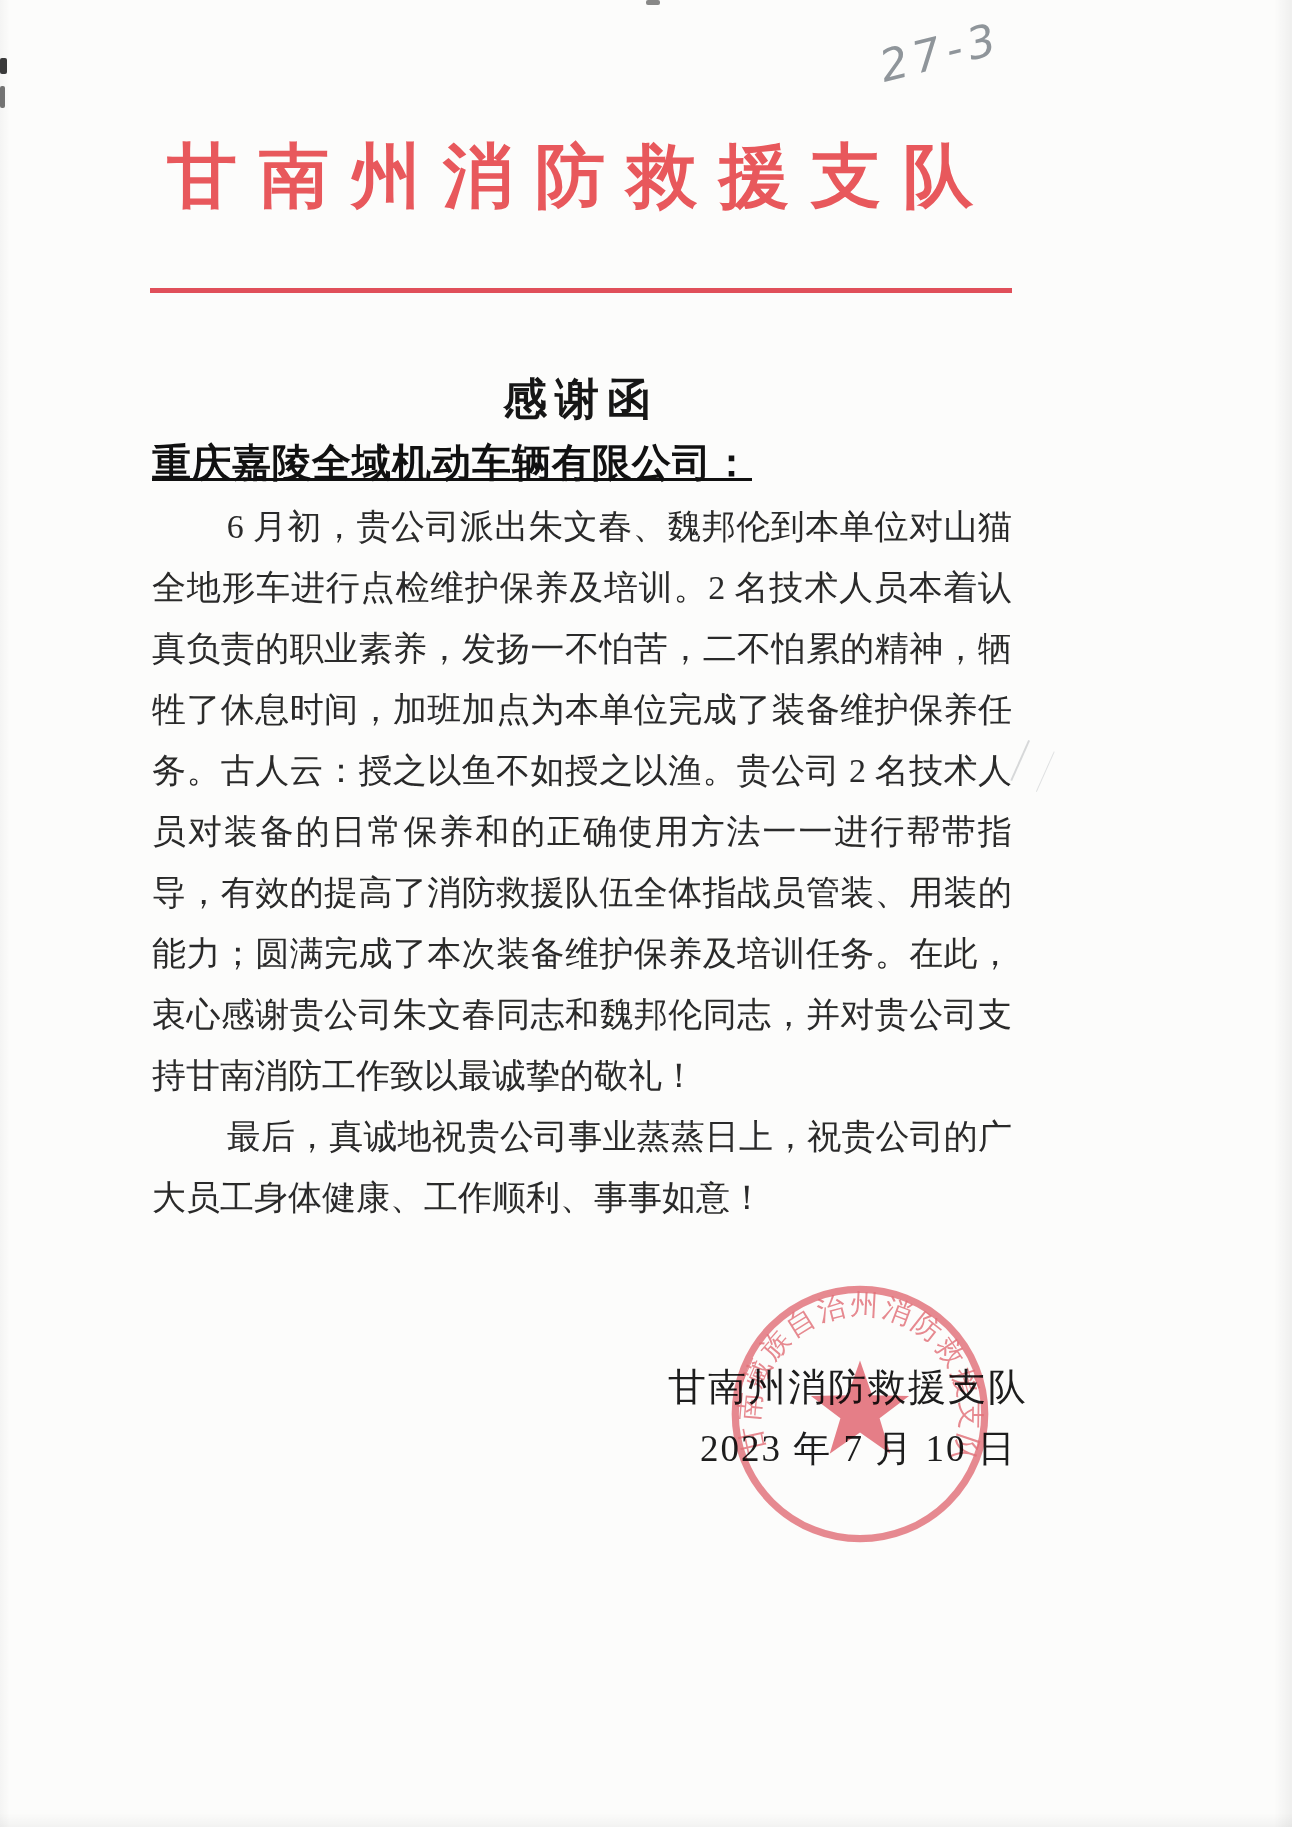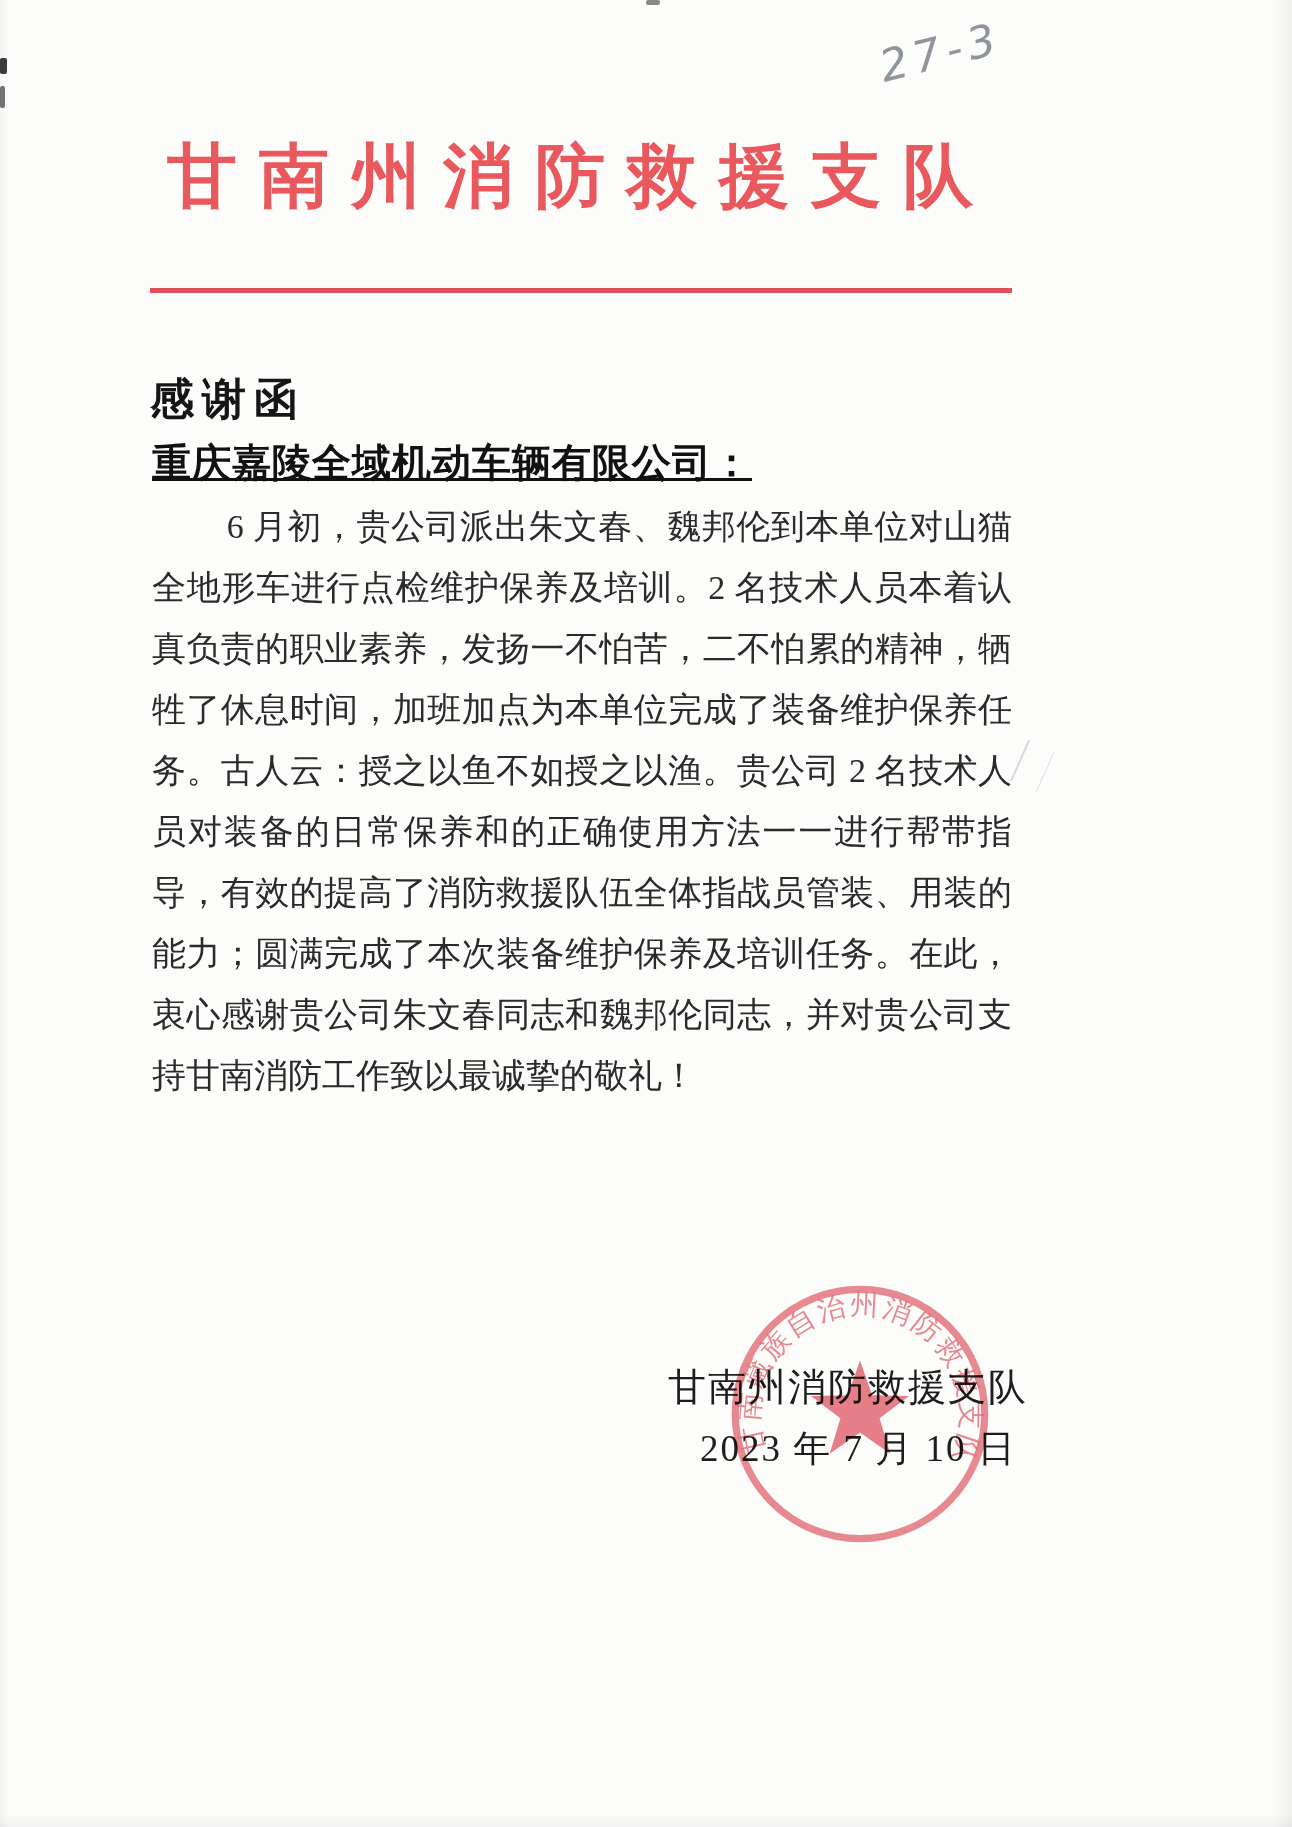--- a/index.html
+++ b/index.html
@@ -32,21 +32,21 @@
     color:#e8585c;
     letter-spacing:22px;
     white-space:nowrap;
   }
   .red-rule{
     position:absolute;left:150px;top:288px;width:862px;height:5px;
     background:#e04f5a;
   }
   .letter-title{
     position:absolute;left:150px;top:370px;width:862px;
-    text-align:left;
+    text-align:center;
     font-size:44px;font-weight:bold;color:#161616;
     letter-spacing:8px;
   }
   .addressee{
     position:absolute;left:152px;top:436px;width:862px;
     font-size:39px;font-weight:bold;color:#111;
     letter-spacing:1px;
     text-decoration:underline;
   }
   .body-text{
@@ -93,20 +93,21 @@
   <div class="org-header">甘南州消防救援支队</div>
 
   <div class="red-rule"></div>
 
   <div class="letter-title">感谢函</div>
 
   <div class="addressee">重庆嘉陵全域机动车辆有限公司：</div>
 
   <div class="body-text">
     <p>6 月初，贵公司派出朱文春、魏邦伦到本单位对山猫全地形车进行点检维护保养及培训。2 名技术人员本着认真负责的职业素养，发扬一不怕苦，二不怕累的精神，牺牲了休息时间，加班加点为本单位完成了装备维护保养任务。古人云：授之以鱼不如授之以渔。贵公司 2 名技术人员对装备的日常保养和的正确使用方法一一进行帮带指导，有效的提高了消防救援队伍全体指战员管装、用装的能力；圆满完成了本次装备维护保养及培训任务。在此，衷心感谢贵公司朱文春同志和魏邦伦同志，并对贵公司支持甘南消防工作致以最诚挚的敬礼！</p>
+    <p>最后，真诚地祝贵公司事业蒸蒸日上，祝贵公司的广大员工身体健康、工作顺利、事事如意！</p>
   </div>
 
   <div class="signature">甘南州消防救援支队</div>
 
   <div class="sign-date">2023 年 7 月 10 日</div>
 
   <svg class="stamp" viewBox="0 0 260 260" xmlns="http://www.w3.org/2000/svg">
     <circle cx="130" cy="130" r="121" fill="none" stroke="#e05a64" stroke-width="7" opacity="0.8"></circle>
     <polygon points="130,78 141.8,111.8 177.6,112.6 149,134.2 159.4,168.5 130,148 100.6,168.5 111,134.2 82.4,112.6 118.2,111.8" fill="#df5560" opacity="0.85"></polygon>
     <defs>

